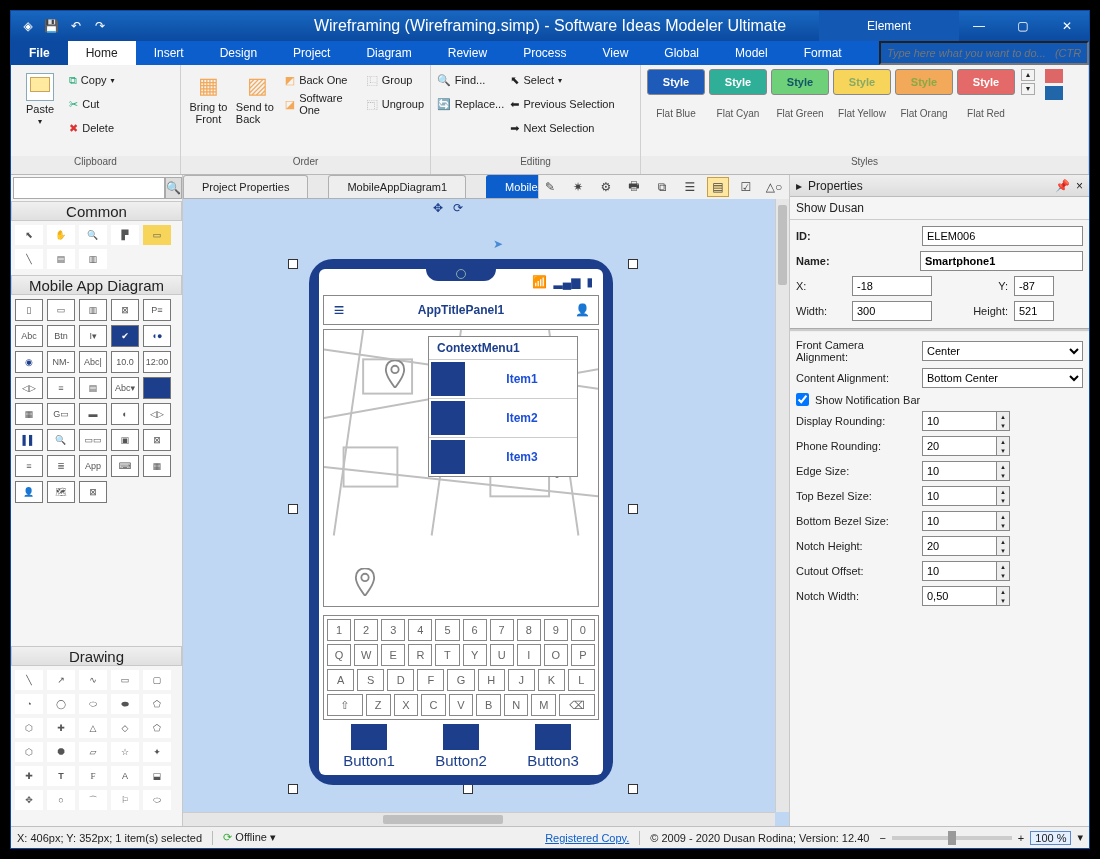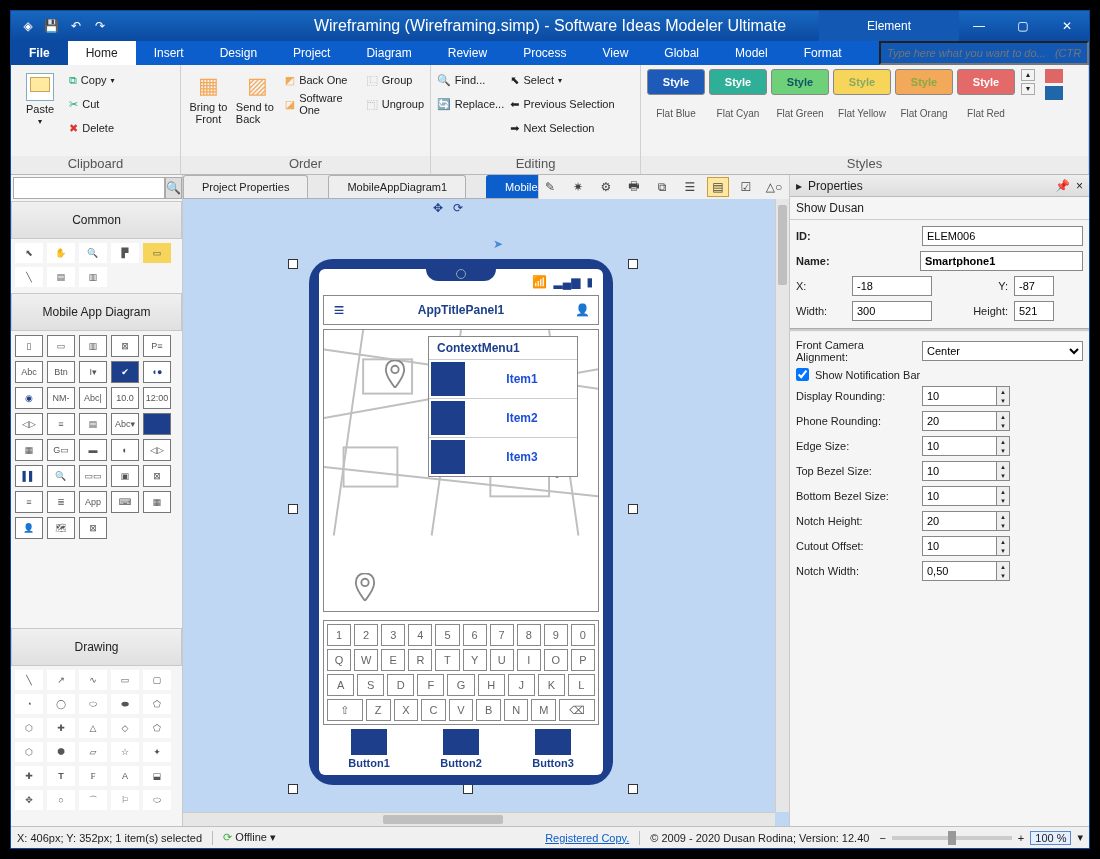--- a/index.html
+++ b/index.html
@@ -16,21 +16,21 @@
   
   .menubar { height: 24px; background: #0b5ecb; display: flex; align-items: stretch; font-size: 12px; }
   .menubar .mitem { padding: 0 18px; display:flex; align-items:center; color:#fff; }
   .menubar .mitem.file { background:#0b4aa0; font-weight:600; }
   .menubar .mitem.active { background:#fff; color:#222; }
   .search-help { margin-left: auto; width: 210px; background:#1358b3; color:#bcd4f2; display:flex; align-items:center; padding:0 6px; font-style:italic; font-size:11px;}
   
   .ribbon { display:flex; border-bottom:1px solid #b8b8b8; background:#f3f3f3; height:110px; }
   .rgrp { border-right:1px solid #d0d0d0; display:flex; flex-direction:column; }
   .rgrp .body { flex:1; display:flex; align-items:flex-start; padding:4px 6px; gap:6px; }
-  .rgrp .lbl { height:18px; text-align:center; color:#555; font-size:13px; background:#ececec; }
+  .rgrp .lbl { height:18px; text-align:center; color:#555; font-size:10px; background:#ececec; }
   .bigbtn { display:flex; flex-direction:column; align-items:center; width:46px; gap:2px; font-size:11px; padding-top:4px;}
   .bigbtn .ic { width:28px; height:28px; }
   .smrow { display:flex; align-items:center; gap:4px; font-size:11px; height:22px; }
   .smcol { display:flex; flex-direction:column; gap:2px; }
   .ic-paste { background:#fff; border:1px solid #8ab; position:relative; }
   .ic-paste::after{content:"";position:absolute;inset:3px 3px 8px 3px;background:#ffeaa0;border:1px solid #caa55a;}
   .ic-copy{color:#2a7;}
   .ic-cut{color:#2a7;}
   .ic-del{color:#d33;}
   .style-btn { display:inline-flex; align-items:center; justify-content:center; width:58px; height:26px; border:1px solid #888; border-radius:3px; font-weight:600; font-size:11px;}
@@ -38,21 +38,21 @@
   .styles-row{display:flex; gap:4px;}
   .styles-lbls{display:flex; gap:4px; font-size:10px; color:#555; margin-top:6px;}
   .styles-lbls span{width:58px; text-align:center;}
   
   .mainrow { flex:1; display:flex; min-height:0; }
   
   .leftpanel { width:172px; background:#f5f5f5; border-right:1px solid #c8c8c8; display:flex; flex-direction:column; }
   .search { display:flex; height:22px; margin:2px; }
   .search input { flex:1; border:1px solid #aaa; padding:0 4px; font-size:11px; }
   .search .sbtn { width:22px; background:#ddd; border:1px solid #aaa; display:flex; align-items:center; justify-content:center;}
-  .panel-head { height:38px; background:linear-gradient(#f0f0f0,#e0e0e0); border:1px solid #c8c8c8; display:flex; align-items:center; justify-content:center; font-size:12px; }
+  .panel-head { height:20px; background:linear-gradient(#f0f0f0,#e0e0e0); border:1px solid #c8c8c8; display:flex; align-items:center; justify-content:center; font-size:15px; }
   .palette { display:flex; flex-wrap:wrap; gap:4px; padding:4px; align-content:flex-start;}
   .pal-item { width:28px; height:20px; border:1px solid #777; background:#fff; display:flex; align-items:center; justify-content:center; font-size:9px; color:#555; overflow:hidden;}
   .pal-item.noborder{border:none;}
   .palette.tall .pal-item{height:22px;}
   .palette-area{overflow-y:auto; flex:1;}
   
   .center { flex:1; display:flex; flex-direction:column; background:#e9e9e9; min-width:0;}
   .doctabs { height:24px; display:flex; background:#e9e9e9; border-bottom:1px solid #b0b0b0; position:relative;}
   .doctab{ padding:0 18px; display:flex; align-items:center; font-size:11px; border:1px solid #b0b0b0; border-bottom:none; background:#eee; margin-right:20px; border-radius:3px 3px 0 0;}
   .doctab.active{ background:#0b5ecb; color:#fff; border-color:#0b5ecb;}
@@ -89,21 +89,21 @@
   .contextmenu .row{display:flex; align-items:center; border-top:1px solid #ccc;}
   .contextmenu .sq{width:34px; height:34px; background:#1d3f8b; margin:2px;}
   .contextmenu .il{flex:1; text-align:center; color:#1d4ed8; font-weight:600;}
   .kbd{margin:4px; border:1px solid #888; background:#fff; padding:3px; display:flex; flex-direction:column; gap:3px;}
   .kbd-row{display:flex; gap:3px; justify-content:center;}
   .key{border:1px solid #888; color:#666; font-size:11px; height:22px; display:flex; align-items:center; justify-content:center; flex:1; background:#fff;}
   .key.wider{flex:1.5;}
   .btnrow{display:flex; justify-content:space-around; margin:0 4px 6px 4px;}
   .bbtn{display:flex; flex-direction:column; align-items:center; gap:2px;}
   .bbtn .bsq{width:36px; height:26px; background:#1d3f8b;}
-  .bbtn .btxt{color:#1d3f8b; font-size:11px; font-weight:700;}
+  .bbtn .btxt{color:#1d3f8b; font-size:15px; font-weight:400;}
   
   .props { width:300px; background:#f5f5f5; border-left:1px solid #c8c8c8; display:flex; flex-direction:column;}
   .props-head{height:22px; background:linear-gradient(#eee,#ddd); border-bottom:1px solid #bbb; display:flex; align-items:center; padding:0 6px; gap:6px;}
   .props-body{padding:6px; display:flex; flex-direction:column; gap:5px; overflow:auto;}
   .prow{display:flex; align-items:center; gap:6px;}
   .prow label{width:120px; font-size:11px;}
   .prow input[type=text]{flex:1; border:1px solid #888; height:20px; padding:0 4px; font-size:11px;}
   .prow input[type=text].bold{font-weight:700;}
   .prow input.number{width:80px;flex:none;}
   .prow select{flex:1; border:1px solid #888; height:20px; font-size:11px; background:#fff;}
@@ -579,20 +579,24 @@
             <label style="width:50px">Width:</label>
             <input class="number" type="text" value="300" style="">
             <label style="width:50px;text-align:right;margin-left:20px">Height:</label>
             <input type="text" style="width: 40px; flex: 0 0 auto;" value="521">
           </div>
         <div class="sep"></div>
         <div class="prow">
             <label>Front Camera Alignment:</label>
             <select><option>Center</option></select>
           </div>
+        <div class="prow">
+            <label>Content Alignment:</label>
+            <select><option>Bottom Center</option></select>
+          </div>
         <div class="cb">
             <input type="checkbox" checked="" style="">
             <span>Show Notification Bar</span>
           </div>
         <div class="prow">
             <label>Display Rounding:</label>
             <div class="spin">
               <input value="10" style="">
               <div class="updn">
                 <div>▴</div>

